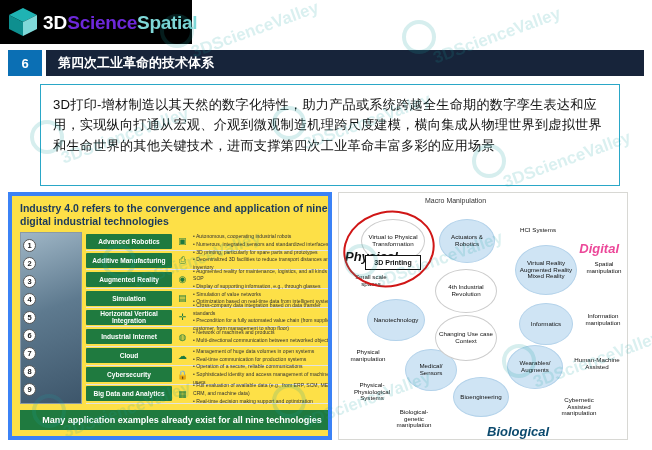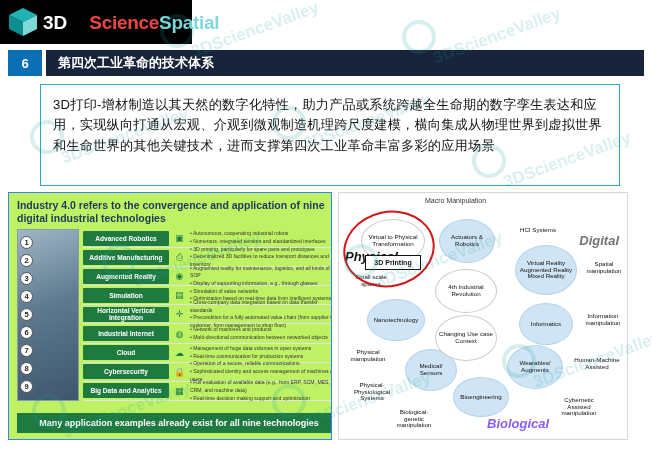--- a/index.html
+++ b/index.html
@@ -21,21 +21,21 @@
     display:flex; align-items:center;
   }
   .logo-cube {
     width:34px; height:34px; position:relative; flex:0 0 auto; margin-right:3px;
   }
   .logo-text { line-height:1; }
   .logo-3d {
     color:#ffffff; font-weight:bold; font-size:19px;
   }
   .logo-science {
-    color:#ef4444; font-weight:bold; font-size:19px; letter-spacing:-0.3px;margin-left:22px;
+    color:#6d28d9; font-weight:bold; font-size:19px; letter-spacing:-0.3px;
   }
   .logo-valley {
     color:#7fd8d8; font-weight:bold; font-size:19px; letter-spacing:-0.3px;
   }
   .logo-black-bg {
     position:absolute; left:0; top:0; width:192px; height:44px;
     background:#000000; border-bottom-right-radius:0;
   }
   .site-url {
     position:absolute; left:228px; top:28px;
@@ -65,22 +65,22 @@
     padding:10px 12px;
     font-size:13.2px; line-height:1.55; color:#111111;
     letter-spacing:0.2px;
   }
   
   .bottom {
     position:absolute; left:8px; top:192px; width:636px; height:248px;
     display:flex; gap:6px;
   }
   .panel-left {
-    width:324px; height:248px; background:#bef264;
-    border:1px solid #3b82f6; position:relative; overflow:hidden;
+    width:324px; height:248px; background:#fde047;
+    border:4px solid #3b82f6; position:relative; overflow:hidden;
   }
   .panel-right {
     width:290px; height:248px; background:#ffffff;
     border:1px solid #d8d8d4; position:relative; overflow:hidden;
   }
   
   .ind-title {
     position:absolute; left:8px; top:6px; width:324px;
     font-size:10.5px; font-weight:bold; color:#1b3a5c; line-height:1.25;
   }
@@ -124,26 +124,26 @@
   }
   
   .macro-label {
     position:absolute; left:86px; top:4px; font-size:7px; color:#333;
   }
   .word-physical {
     position:absolute; left:6px; top:56px;
     font-size:13px; font-style:italic; font-weight:bold; color:#111;
   }
   .word-digital {
-    position:absolute; right:8px; top:40px;
-    font-size:13px; font-style:italic; font-weight:bold; color:#737373;
+    position:absolute; right:8px; top:48px;
+    font-size:13px; font-style:italic; font-weight:bold; color:#ec4899;
   }
   .word-biological {
-    position:absolute; left:148px; bottom:8px;
-    font-size:13px; font-style:italic; font-weight:bold; color:#8b5cf6;
+    position:absolute; left:148px; bottom:0;
+    font-size:13px; font-style:italic; font-weight:bold; color:#0c4a6e;
   }
   .bubble {
     position:absolute; border-radius:50%;
     display:flex; align-items:center; justify-content:center;
     text-align:center; line-height:1.12;
     font-size:6.2px; color:#111;
     padding:2px;
   }
   .b-blue { background:#cfe4f4; border:1px solid #b3d2ea; }
   .b-white { background:#ffffff; border:1px solid #cccccc; }

